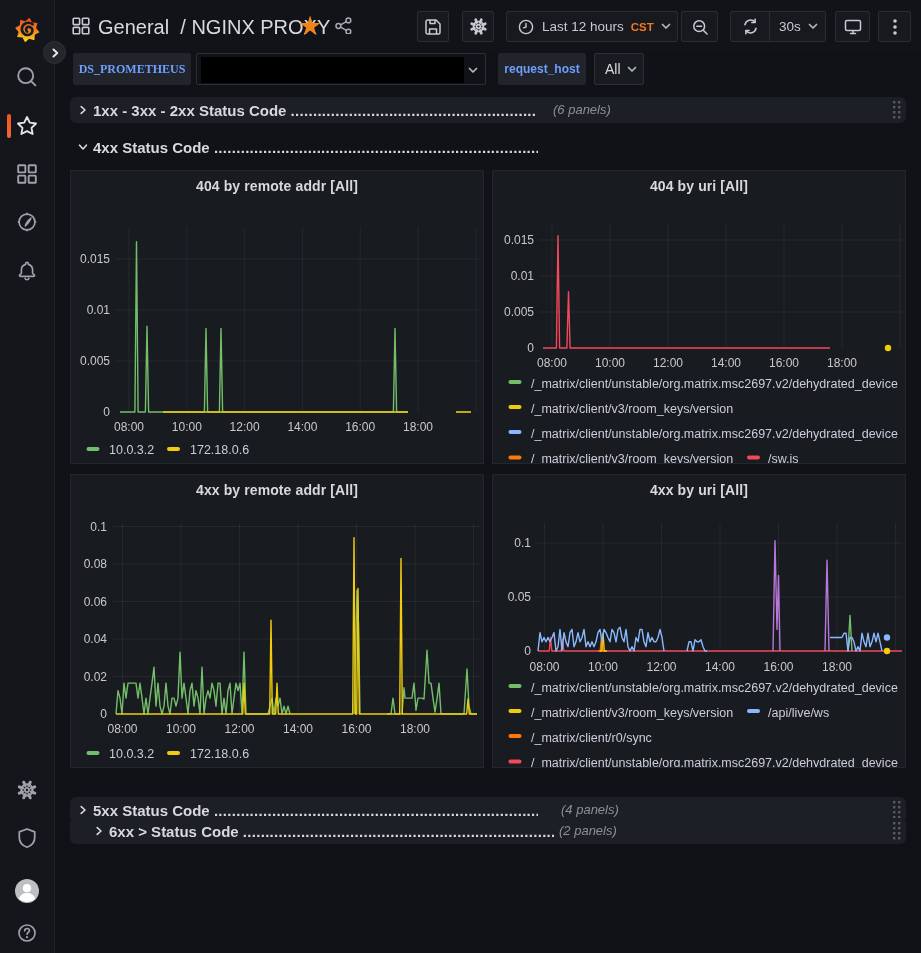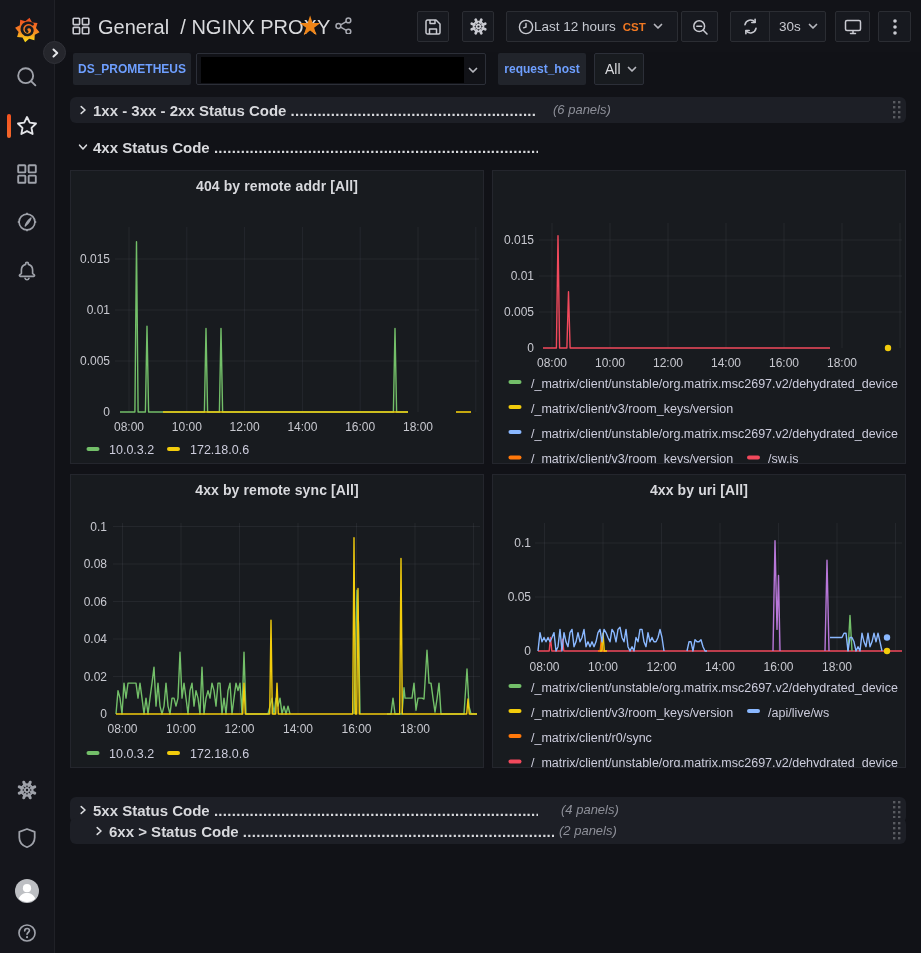--- a/index.html
+++ b/index.html
@@ -139,21 +139,21 @@
         </g>
       </svg>
     </div>
   <div class="tbtn" style="left:451px;width:172px;justify-content:flex-start;padding-left:11px;">
     <svg width="16" height="16" viewBox="0 0 16 16" style="">
         <g stroke="#c9cad1" stroke-width="1.4" fill="none">
           <circle cx="8" cy="8" r="6.6"></circle>
           <path d="M8 4.4 L8 8 L5.6 8.8" stroke-linecap="round"></path>
         </g>
       </svg>
-    <span style="color:#c6c9d1;font-size:13.5px;">Last 12 hours</span>
+    <span style="color:#c6c9d1;font-size:13.5px;margin-left:8px;">Last 12 hours</span>
     <span style="color:#f07822;font-size:11.5px;font-weight:bold;margin-left:7px;">CST</span>
     <span style="margin-left:7px;display:flex;">
         <svg width="10" height="7" viewBox="0 0 10 7">
           <path d="M1.5 1.5 L5 5 L8.5 1.5" fill="none" stroke="#b6b7be" stroke-width="1.7" stroke-linecap="round" stroke-linejoin="round"></path>
         </svg>
       </span>
     <div style="position:absolute;right:37px;top:0;width:1px;height:100%;"></div>
   </div>
   <div class="tbtn" style="left:626px;width:37px;border-left:1px solid #2b2d33;">
       <svg width="16" height="16" viewBox="0 0 16 16" style="">
@@ -195,21 +195,21 @@
       <svg width="4" height="16" viewBox="0 0 4 16" style="">
         <g fill="#c9cad1">
           <circle cx="2" cy="2" r="1.8"></circle>
           <circle cx="2" cy="8" r="1.8"></circle>
           <circle cx="2" cy="14" r="1.8"></circle>
         </g>
       </svg>
     </div>
 </div>
 <div id="subbar">
-  <div class="vlabel" style="left:18px;width:118px;justify-content:center;padding:0;">DS_PROMETHEUS</div>
+  <div class="vlabel" style="left:18px;width:118px;justify-content:center;padding:0;font-family:Liberation Serif, serif;">DS_PROMETHEUS</div>
   <div class="abs" style="left:141px;top:1px;width:290px;height:32px;background:#111217;border:1px solid #2c2f38;border-radius:2px;">
      <div class="abs" style="left:4px;top:3px;width:263px;height:26px;background:#000;"></div>
      <div class="abs" style="right:7px;top:13px;display:flex;">
         <svg width="10" height="7" viewBox="0 0 10 7">
           <path d="M1.5 1.5 L5 5 L8.5 1.5" fill="none" stroke="#b6b7be" stroke-width="1.7" stroke-linecap="round" stroke-linejoin="round"></path>
         </svg>
       </div>
   </div>
   <div class="vlabel" style="left:443px;width:88px;justify-content:center;padding:0;">request_host</div>
   <div class="abs" style="left:539px;top:1px;width:50px;height:32px;background:#181b1f;border:1px solid #2c2f38;border-radius:2px;display:flex;align-items:center;padding-left:10px;">
@@ -274,20 +274,21 @@
       <polyline points="49,241 63.9,241 65.5,70.7 67.1,241 74.4,241 76,155.3 77.6,241 133.4,241 135,157.4 136.6,241 148.4,241 150,157.4 151.6,241 322.4,241 324,157.4 325.6,241 337,241" fill="none" stroke="#73bf69" stroke-width="1.4" stroke-linejoin="round"></polyline>
       <polyline points="92,241 337,241" fill="none" stroke="#f2cc0c" stroke-width="1.4" stroke-linejoin="round"></polyline>
       <polyline points="385,241 400,241" fill="none" stroke="#f2cc0c" stroke-width="1.6" stroke-linejoin="round"></polyline>
       <rect x="15.5" y="276" width="13" height="4" rx="2" fill="#73bf69"></rect>
       <text x="38" y="283" font-size="12.5" fill="#ccccdc">10.0.3.2</text>
       <rect x="96" y="276" width="13" height="4" rx="2" fill="#f2cc0c"></rect>
       <text x="119" y="283" font-size="12.5" fill="#ccccdc">172.18.0.6</text>
     </svg>
 </div>
 <div class="panel" style="left:492px;top:170px;">
+  <div class="ptitle">404 by uri [All]</div>
   <svg class="chart" width="414" height="294" viewBox="0 0 414 294" font-family="Liberation Sans, sans-serif">
       <line x1="59" y1="52" x2="59" y2="177" stroke="rgba(204,204,220,0.07)"></line>
       <line x1="117" y1="52" x2="117" y2="177" stroke="rgba(204,204,220,0.07)"></line>
       <line x1="175" y1="52" x2="175" y2="177" stroke="rgba(204,204,220,0.07)"></line>
       <line x1="233" y1="52" x2="233" y2="177" stroke="rgba(204,204,220,0.07)"></line>
       <line x1="291" y1="52" x2="291" y2="177" stroke="rgba(204,204,220,0.07)"></line>
       <line x1="349" y1="52" x2="349" y2="177" stroke="rgba(204,204,220,0.07)"></line>
       <line x1="407" y1="52" x2="407" y2="177" stroke="rgba(204,204,220,0.07)"></line>
       <line x1="46" y1="69" x2="409" y2="69" stroke="rgba(204,204,220,0.07)"></line>
       <line x1="46" y1="105" x2="409" y2="105" stroke="rgba(204,204,220,0.07)"></line>
@@ -310,21 +311,21 @@
       <text x="38" y="241.5" font-size="12.5" fill="#ccccdc">/_matrix/client/v3/room_keys/version</text>
       <rect x="15.5" y="259" width="13" height="4" rx="2" fill="#8ab8ff"></rect>
       <text x="38" y="266.5" font-size="12.5" fill="#ccccdc">/_matrix/client/unstable/org.matrix.msc2697.v2/dehydrated_device</text>
       <rect x="15.5" y="284.5" width="13" height="4" rx="2" fill="#ff780a"></rect>
       <text x="38" y="292" font-size="12.5" fill="#ccccdc">/_matrix/client/v3/room_keys/version</text>
       <rect x="254" y="284.5" width="13" height="4" rx="2" fill="#f2495c"></rect>
       <text x="275" y="292" font-size="12.5" fill="#ccccdc">/sw.js</text>
     </svg>
 </div>
 <div class="panel" style="left:70px;top:474px;">
-  <div class="ptitle">4xx by remote sync [All]</div>
+  <div class="ptitle">4xx by remote addr [All]</div>
   <svg class="chart" width="414" height="294" viewBox="0 0 414 294" font-family="Liberation Sans, sans-serif">
       <line x1="51.5" y1="48" x2="51.5" y2="239" stroke="rgba(204,204,220,0.07)"></line>
       <line x1="110" y1="48" x2="110" y2="239" stroke="rgba(204,204,220,0.07)"></line>
       <line x1="168.5" y1="48" x2="168.5" y2="239" stroke="rgba(204,204,220,0.07)"></line>
       <line x1="227" y1="48" x2="227" y2="239" stroke="rgba(204,204,220,0.07)"></line>
       <line x1="285.5" y1="48" x2="285.5" y2="239" stroke="rgba(204,204,220,0.07)"></line>
       <line x1="344" y1="48" x2="344" y2="239" stroke="rgba(204,204,220,0.07)"></line>
       <line x1="402.5" y1="48" x2="402.5" y2="239" stroke="rgba(204,204,220,0.07)"></line>
       <line x1="42" y1="51.5" x2="409" y2="51.5" stroke="rgba(204,204,220,0.07)"></line>
       <line x1="42" y1="89" x2="409" y2="89" stroke="rgba(204,204,220,0.07)"></line>

